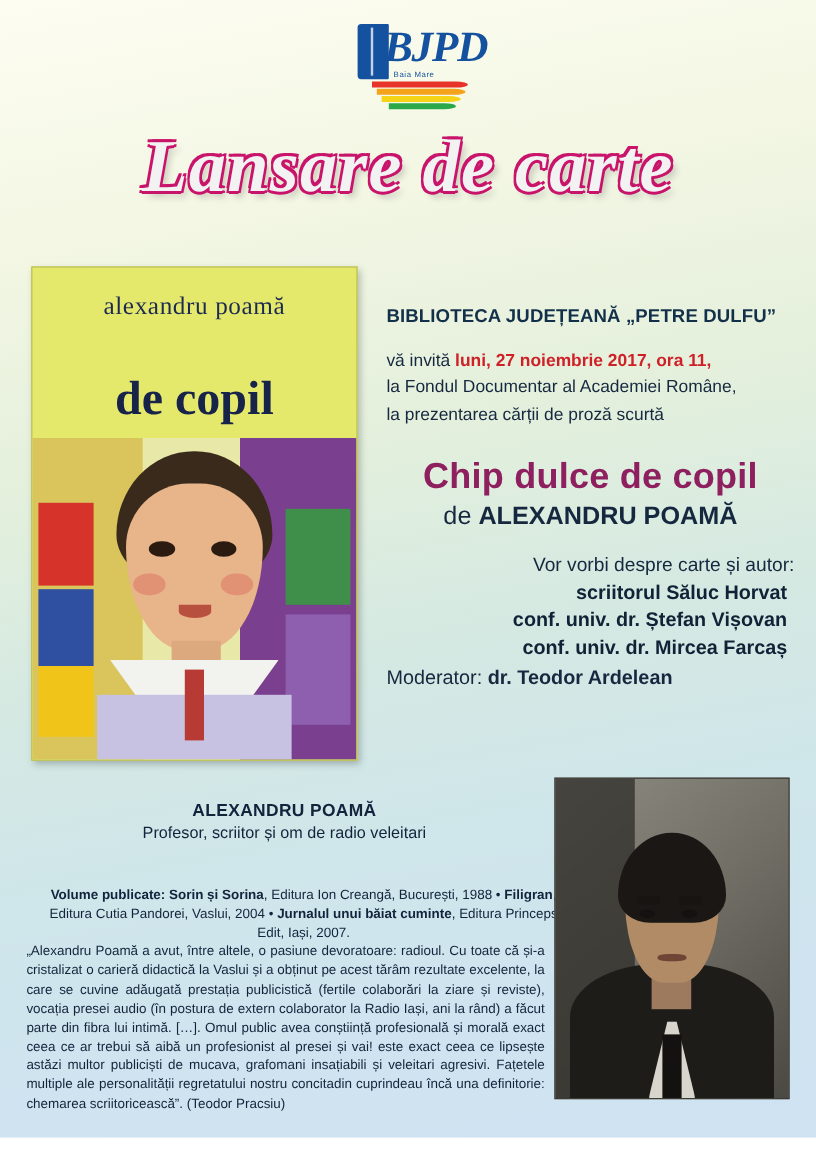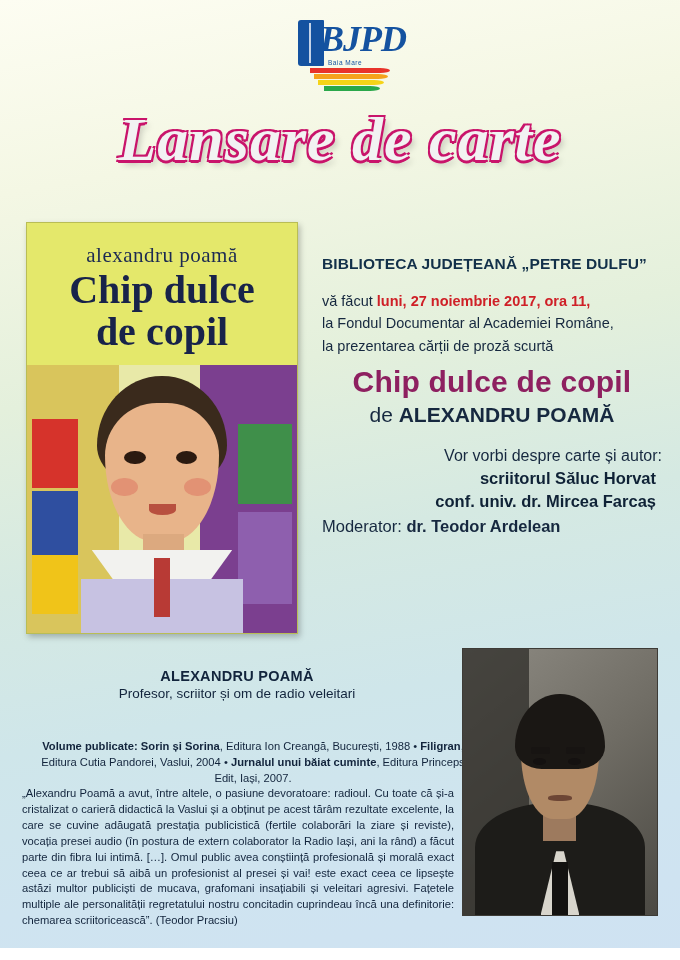--- a/index.html
+++ b/index.html
@@ -192,21 +192,21 @@
   .invite {
     font-size: 14.5px;
     line-height: 1.55;
     color: #16283f;
   }
   .invite .highlight {
     color: #cf2027;
     font-weight: bold;
   }
   .book-title {
-    margin-top: 8px;
+    margin-top: 24px;
     text-align: center;
     font-size: 30px;
     font-weight: bold;
     color: #8e2060;
     letter-spacing: .2px;
   }
   .book-author {
     text-align: center;
     margin-top: 4px;
     font-size: 21px;
@@ -332,21 +332,21 @@
           <i></i>
       </span>
     </div>
   </div>
 
   <div class="title">Lansare de carte</div>
 
   <div class="cover">
     <div class="author-line">alexandru poamă</div>
     <div class="cover-title">
-      <span>Chip dulce</span><br>
+      <br>
       <span>de copil</span>
     </div>
     <div class="art">
       <span class="bg-left"></span>
         <span class="bg-mid"></span>
         <span class="bg-right"></span>
       <span class="sq-red"></span>
         <span class="sq-blue"></span>
         <span class="sq-yellow"></span>
       <span class="sq-green"></span>
@@ -362,32 +362,33 @@
       <span class="collar"></span>
         <span class="shirt"></span>
         <span class="tie"></span>
     </div>
   </div>
 
   <div class="right-col">
     <div class="library">BIBLIOTECA JUDEȚEANĂ „PETRE DULFU”</div>
 
     <div class="invite">
-      <span>vă făcut </span><span class="highlight">luni, 27 noiembrie 2017, ora 11,</span><br>
+      <span>vă invită </span><span class="highlight">luni, 27 noiembrie 2017, ora 11,</span><br>
       <span>la Fondul Documentar al Academiei Române,</span><br>
       <span>la prezentarea cărții de proză scurtă</span>
     </div>
 
     <div class="book-title">Chip dulce de copil</div>
     <div class="book-author">
       <span>de </span><b>ALEXANDRU POAMĂ</b>
     </div>
 
     <div class="speakers-intro">Vor vorbi despre carte și autor:</div>
     <div class="speaker">scriitorul Săluc Horvat</div>
+    <div class="speaker">conf. univ. dr. Ștefan Vișovan</div>
     <div class="speaker">conf. univ. dr. Mircea Farcaș</div>
 
     <div class="moderator">
       <span>Moderator: </span><b>dr. Teodor Ardelean</b>
     </div>
   </div>
 
   <div class="bio">
     <div class="name">ALEXANDRU POAMĂ</div>
     <div class="role">Profesor, scriitor și om de radio veleitari</div>

